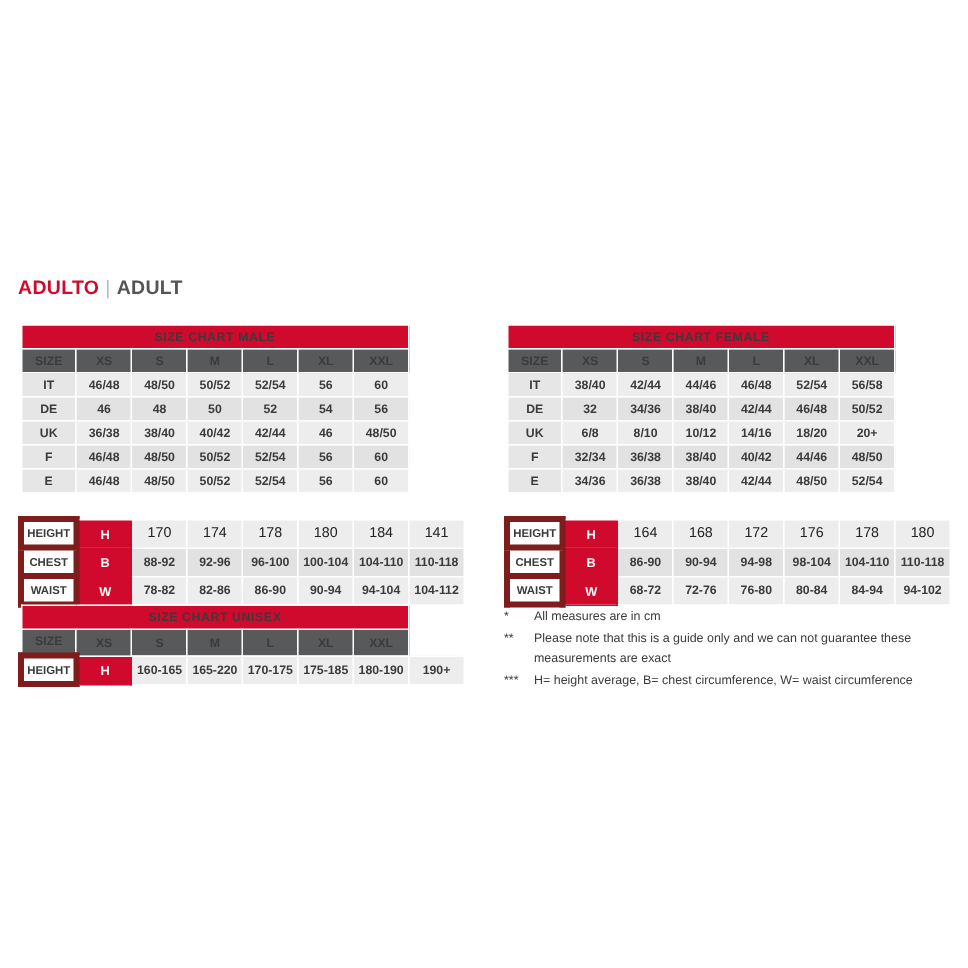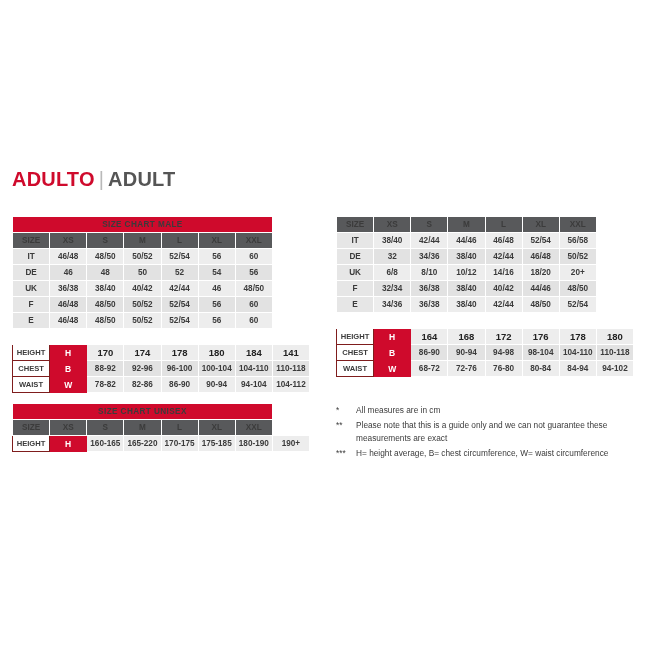--- a/index.html
+++ b/index.html
@@ -13,22 +13,22 @@
     font-family: "Liberation Sans", sans-serif;
     color: #333;
     position: relative;
     overflow: hidden;
   }
 
   
   .page-title {
     position: absolute;
     left: 12px;
-    top: 168px;
-    font-size: 20px;
+    top: 184px;
+    font-size: 13px;
     font-weight: bold;
     letter-spacing: 0.2px;
     color: #cf0a2c;
     white-space: nowrap;
   }
   .page-title .sep {
     color: #b9b9b9;
     font-weight: normal;
     padding: 0 4px;
   }
@@ -92,40 +92,40 @@
   .body-row.alt td.val {
     background: #e2e2e2;
   }
 
   
   .meas-row td.mlbl {
     background: #ffffff;
     color: #3b3b3b;
     font-weight: bold;
     font-size: 7.6px;
-    border: 1px solid #7f1d1d;
+    border: 4px solid #7f1d1d;
     text-align: center;
   }
   .meas-row td.mbadge {
     background: #cf0a2c;
     color: #ffffff;
     font-weight: bold;
     font-size: 8.5px;
     border: 1px solid #cf0a2c;
     width: 13px;
   }
   .meas-row td.val {
     background: #ededed;
   }
   .meas-row.alt td.val {
     background: #e2e2e2;
   }
   .meas-row.big td.val {
     font-size: 9.5px;
-    font-weight: bold;
+    font-weight: normal;
     color: #222;
   }
 
   .spacer-row td {
     border: none;
     height: 3px;
     background: #ffffff;
   }
 
   
@@ -253,20 +253,23 @@
         <td class="val">94-104</td>
         <td class="val">104-112</td>
       </tr>
     </tbody>
   </table>
 </div>
 
 <div class="table-block" id="female-block">
   <table class="sizechart">
     <tbody>
+      <tr class="cap-row">
+        <td colspan="7">SIZE CHART FEMALE</td>
+      </tr>
       <tr class="hdr-row">
         <td class="lbl">SIZE</td>
         <td>XS</td>
         <td>S</td>
         <td>M</td>
         <td>L</td>
         <td>XL</td>
         <td>XXL</td>
       </tr>
 

